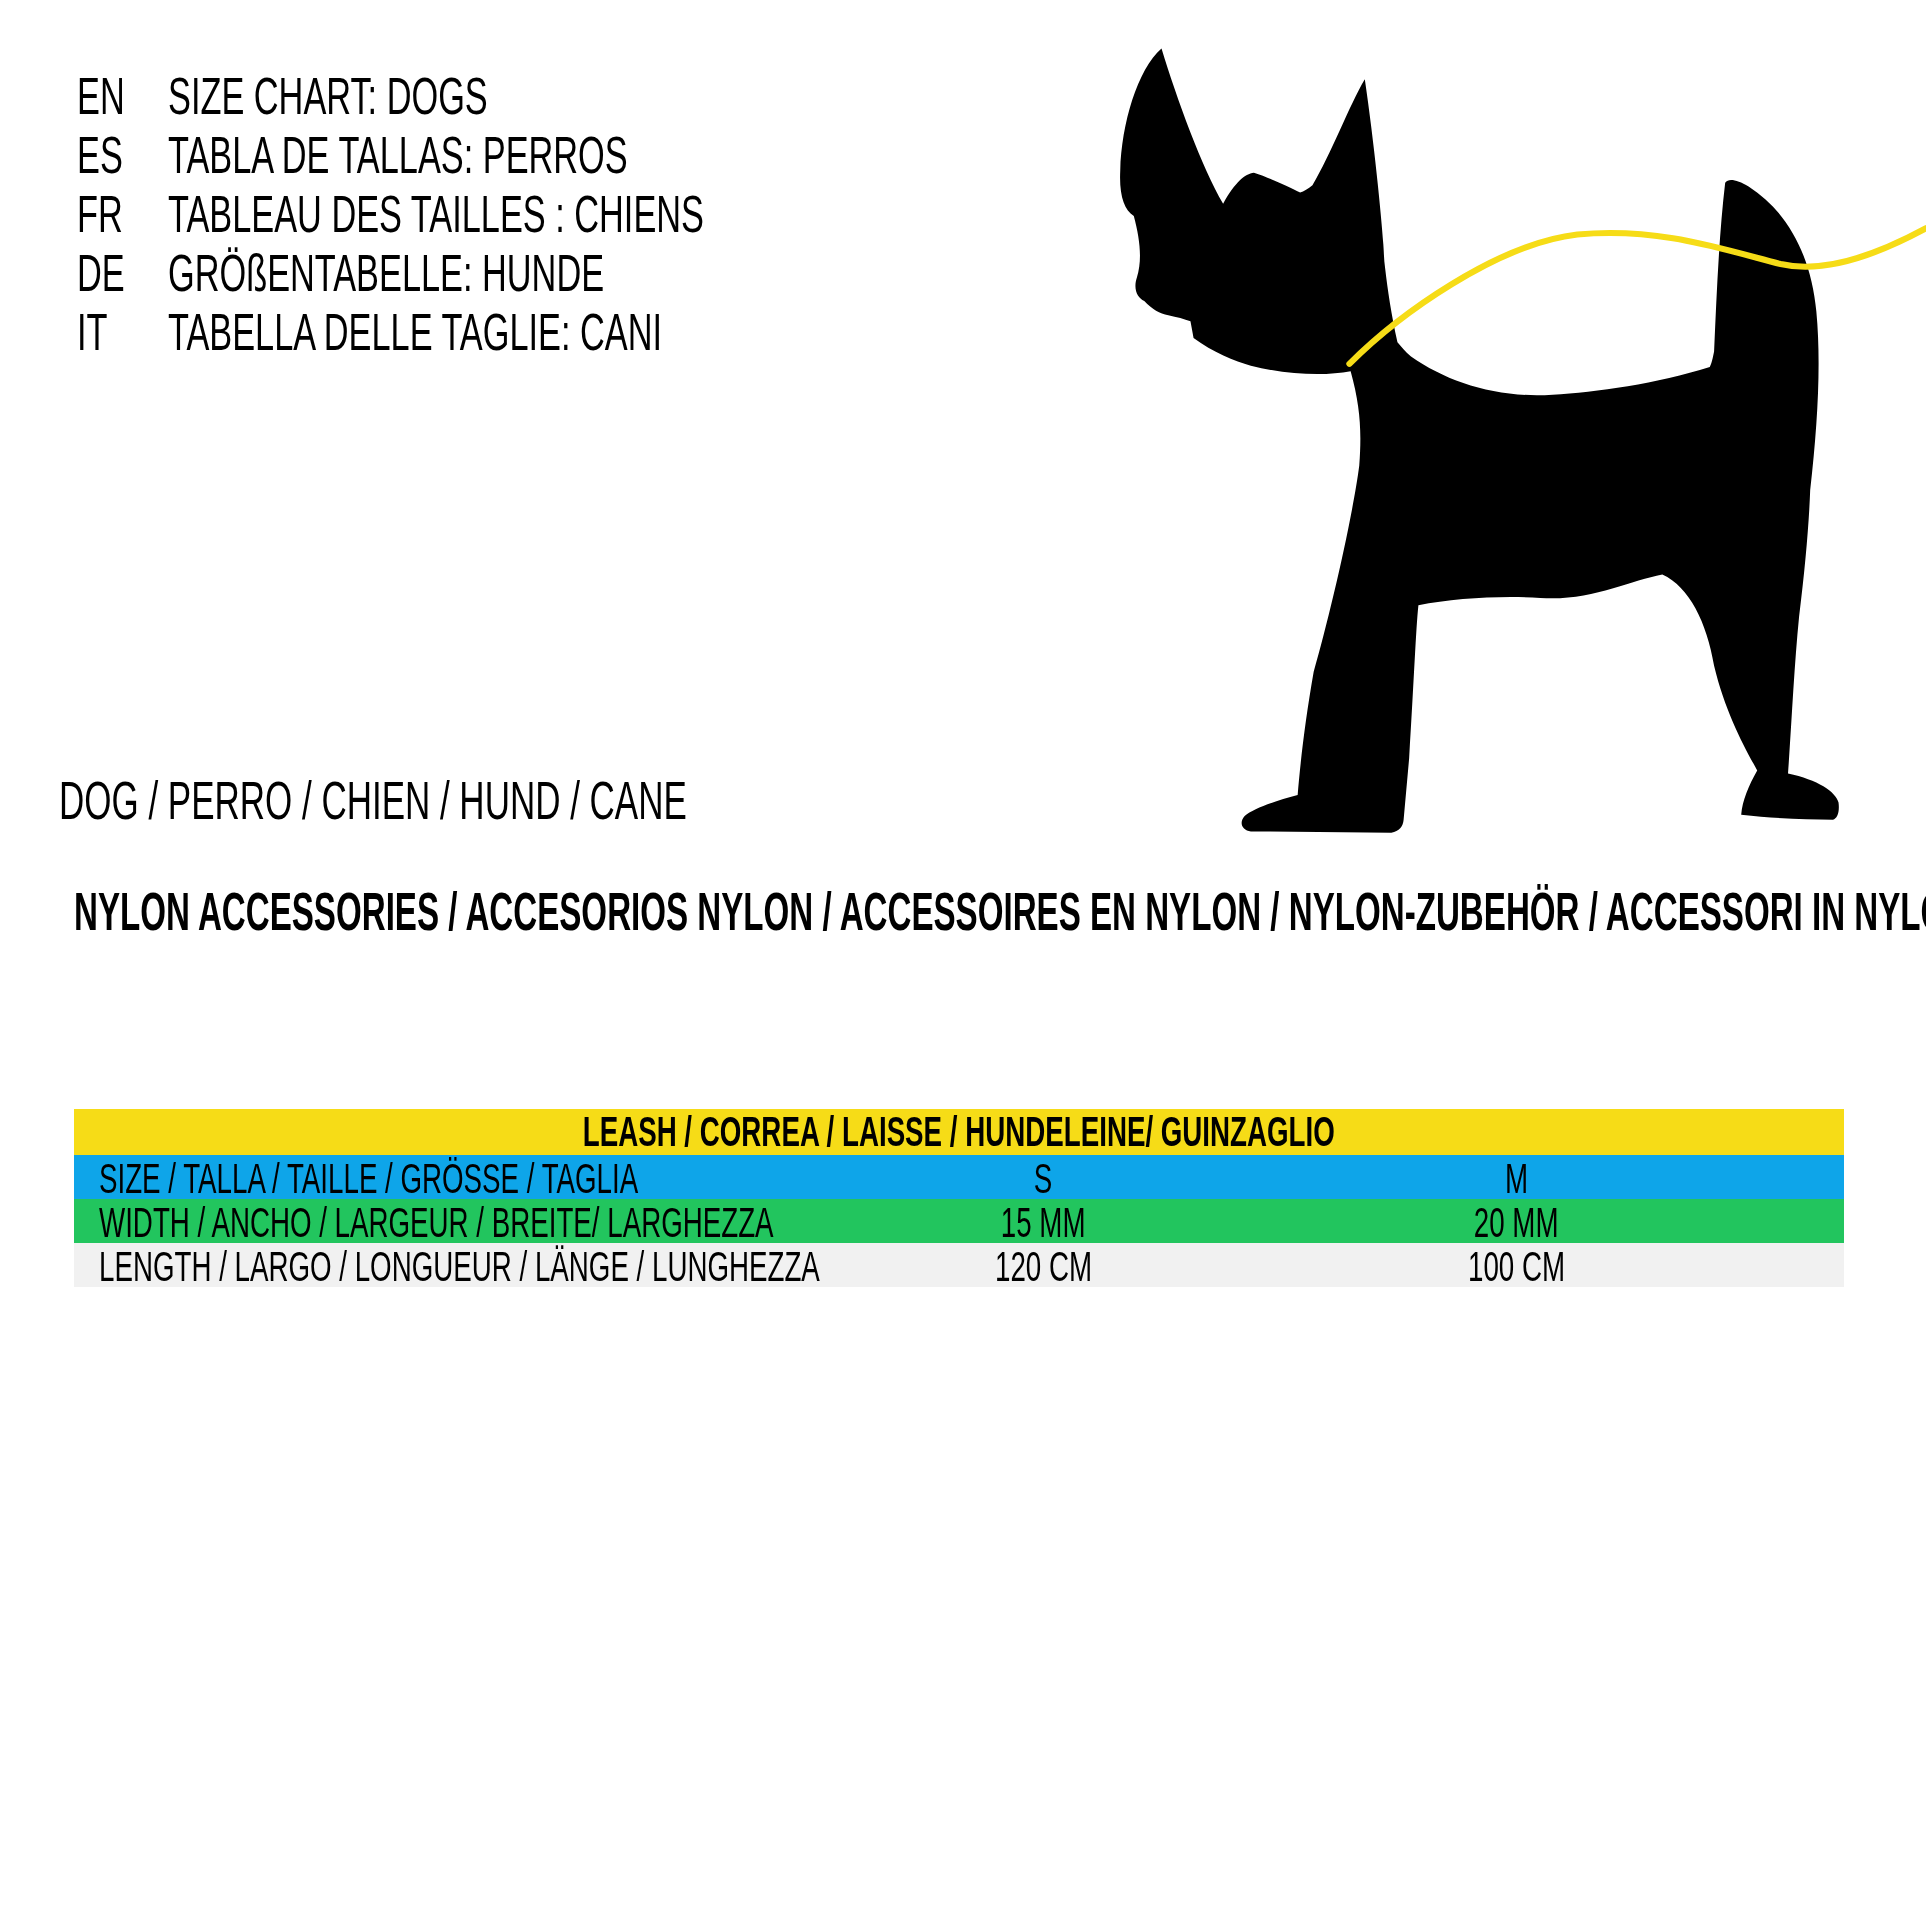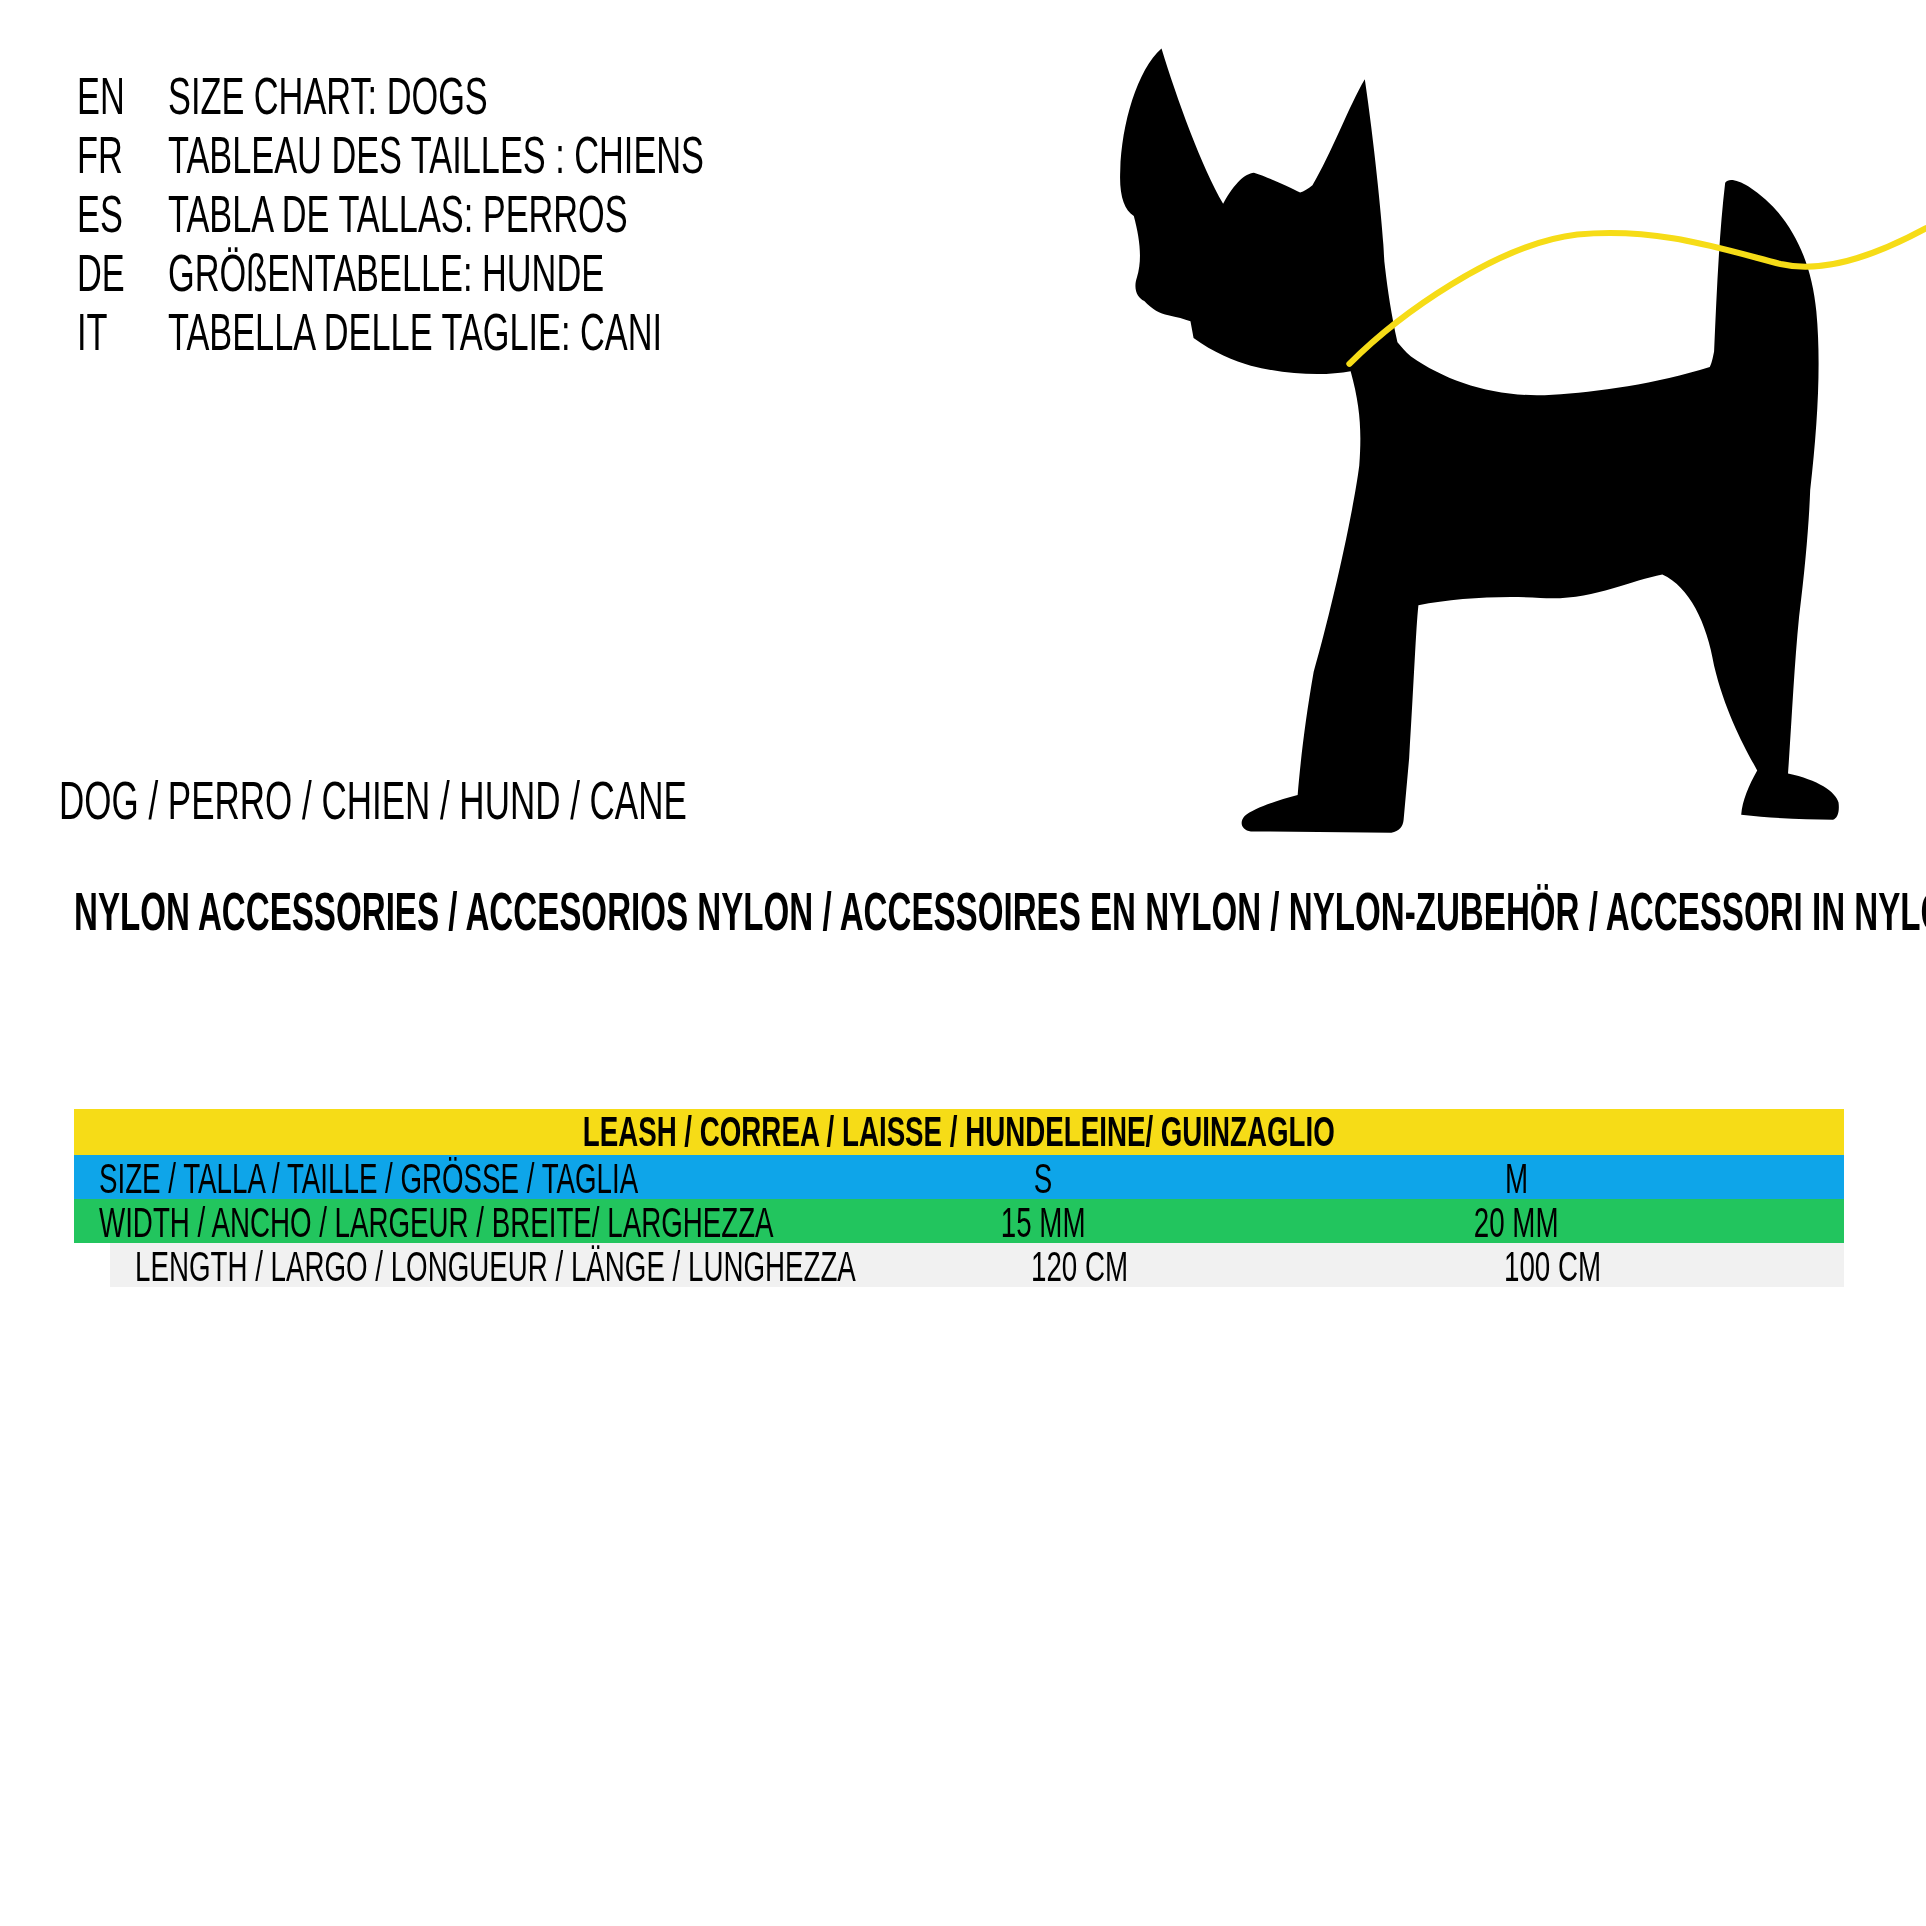--- a/index.html
+++ b/index.html
@@ -19,44 +19,44 @@
   .caption{position:absolute;left:59px;top:771px;height:59px;display:flex;align-items:center;font-size:53px;}
   .category{position:absolute;left:74px;top:882px;height:59px;display:flex;align-items:center;font-size:53px;font-weight:bold;}
   .category .cond{transform:scaleX(0.625);}
 
   
   .size-table{position:absolute;left:74px;top:1109px;width:1770px;font-size:42px;}
   .t-head{height:46px;background:#F6DC17;display:flex;align-items:center;justify-content:center;font-weight:bold;}
   .t-row{display:grid;grid-template-columns:733px 473px 473px auto;align-items:center;height:44px;}
   .t-row.gray{background:#0ea5e9;}
   .t-row.white{background:#22c55e;}
-  .t-row.light{background:#F1F1F1;margin-left:36px;}
+  .t-row.light{background:#F1F1F1;}
   .t-label{padding-left:25px;}
   .t-val{text-align:center;}
 
   
   .dog-wrap{position:absolute;left:1103px;top:31px;width:823px;height:832px;}
 </style>
 </head>
 <body>
 
 <div class="canvas">
 
   <div class="lang">
     <div class="lang-row">
       <span class="lang-code"><span class="cond">EN</span></span>
       <span class="cond">SIZE CHART: DOGS</span>
     </div>
     <div class="lang-row">
+      <span class="lang-code"><span class="cond">ES</span></span>
+      <span class="cond">TABLA DE TALLAS: PERROS</span>
+    </div>
+    <div class="lang-row">
       <span class="lang-code"><span class="cond">FR</span></span>
       <span class="cond">TABLEAU DES TAILLES : CHIENS</span>
-    </div>
-    <div class="lang-row">
-      <span class="lang-code"><span class="cond">ES</span></span>
-      <span class="cond">TABLA DE TALLAS: PERROS</span>
     </div>
     <div class="lang-row">
       <span class="lang-code"><span class="cond">DE</span></span>
       <span class="cond">GRÖßENTABELLE: HUNDE</span>
     </div>
     <div class="lang-row">
       <span class="lang-code"><span class="cond">IT</span></span>
       <span class="cond">TABELLA DELLE TAGLIE: CANI</span>
     </div>
   </div>

